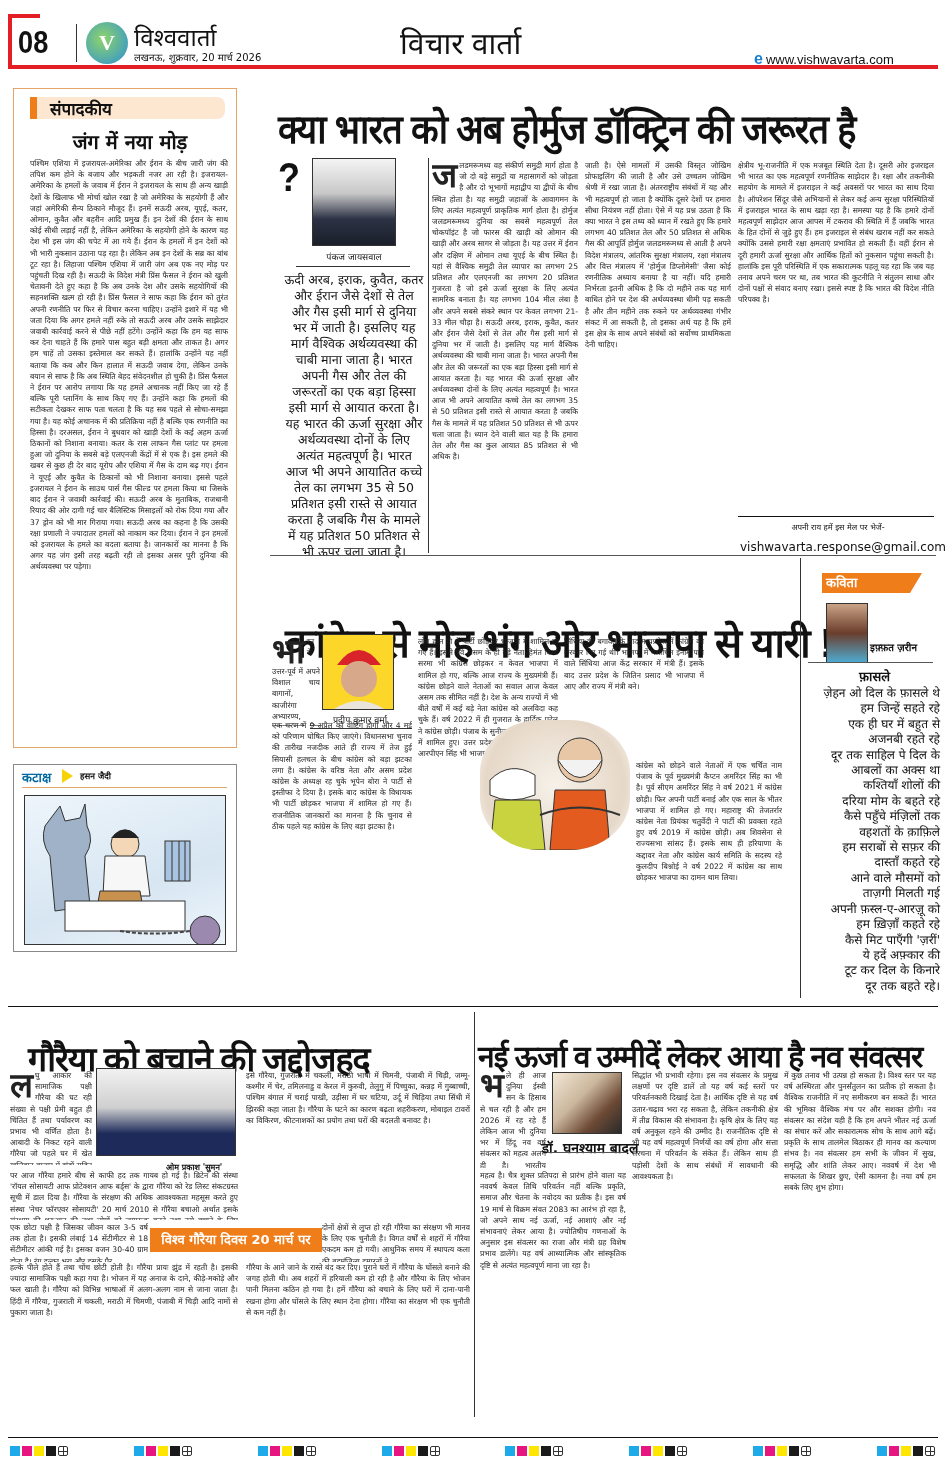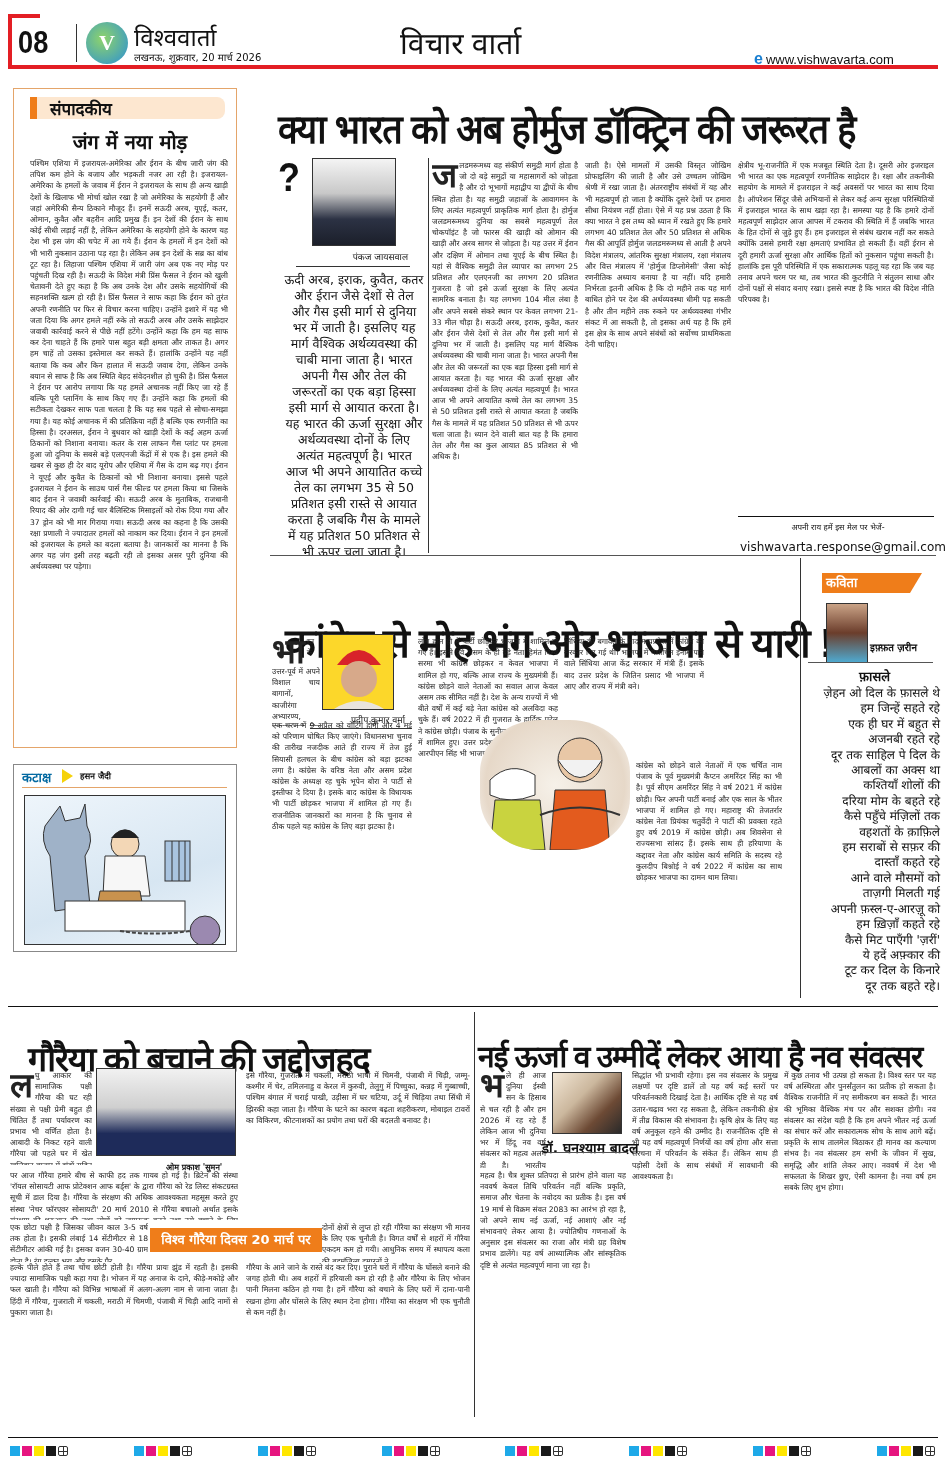--- a/index.html
+++ b/index.html
@@ -20,21 +20,21 @@
 .edit-head{left:30px;top:97px;width:195px;height:22px;background:#fde7d0;border-radius:0 8px 8px 0}
 .edit-bar{left:30px;top:97px;width:7px;height:22px;background:#ef7d1a}
 .edit-label{left:50px;top:97px;font-size:17px;font-weight:bold}
 .edit-title{left:30px;top:128px;width:200px;text-align:center;font-size:20px;font-weight:bold}
 .body-text{font-size:7.6px;line-height:11.2px;color:#222;text-align:justify}
 .edit-text{left:30px;top:158px;width:198px;height:585px;overflow:hidden}
 .h1{font-family:"Liberation Sans",sans-serif;font-weight:bold;color:#111;letter-spacing:-1px}
 .title1{left:278px;top:100px;font-size:40px;transform:scaleX(0.9);transform-origin:left}
 .photo{background:#ccc;border:1px solid #333;overflow:hidden}
 .photo1{left:312px;top:158px;width:84px;height:88px;background:linear-gradient(180deg,#f4f4f4 0%,#c8c8c8 40%,#2c3244 70%,#1b1f2a 100%)}
-.caption{font-size:9px;text-align:right}
+.caption{font-size:9px;text-align:center}
 .cap1{left:300px;top:250px;width:108px}
 .rule1{left:296px;top:266px;width:114px;height:1px;background:#333}
 .pull1{left:284px;top:272px;width:140px;font-size:12.5px;line-height:16px;text-align:center;color:#111}
 .vrule{width:1px;background:#333}
 .art1a{left:432px;top:160px;width:146px;height:390px;overflow:hidden}
 .art1b{left:585px;top:160px;width:146px;height:370px;overflow:hidden}
 .art1c{left:738px;top:160px;width:196px;height:370px;overflow:hidden}
 .dropcap{float:left;font-size:34px;line-height:30px;font-weight:bold;margin-right:2px}
 .mail-intro{left:740px;top:521px;width:196px;text-align:center;font-size:8px}
 .mail-addr{left:740px;top:540px;width:196px;text-align:left;font-size:12px}

